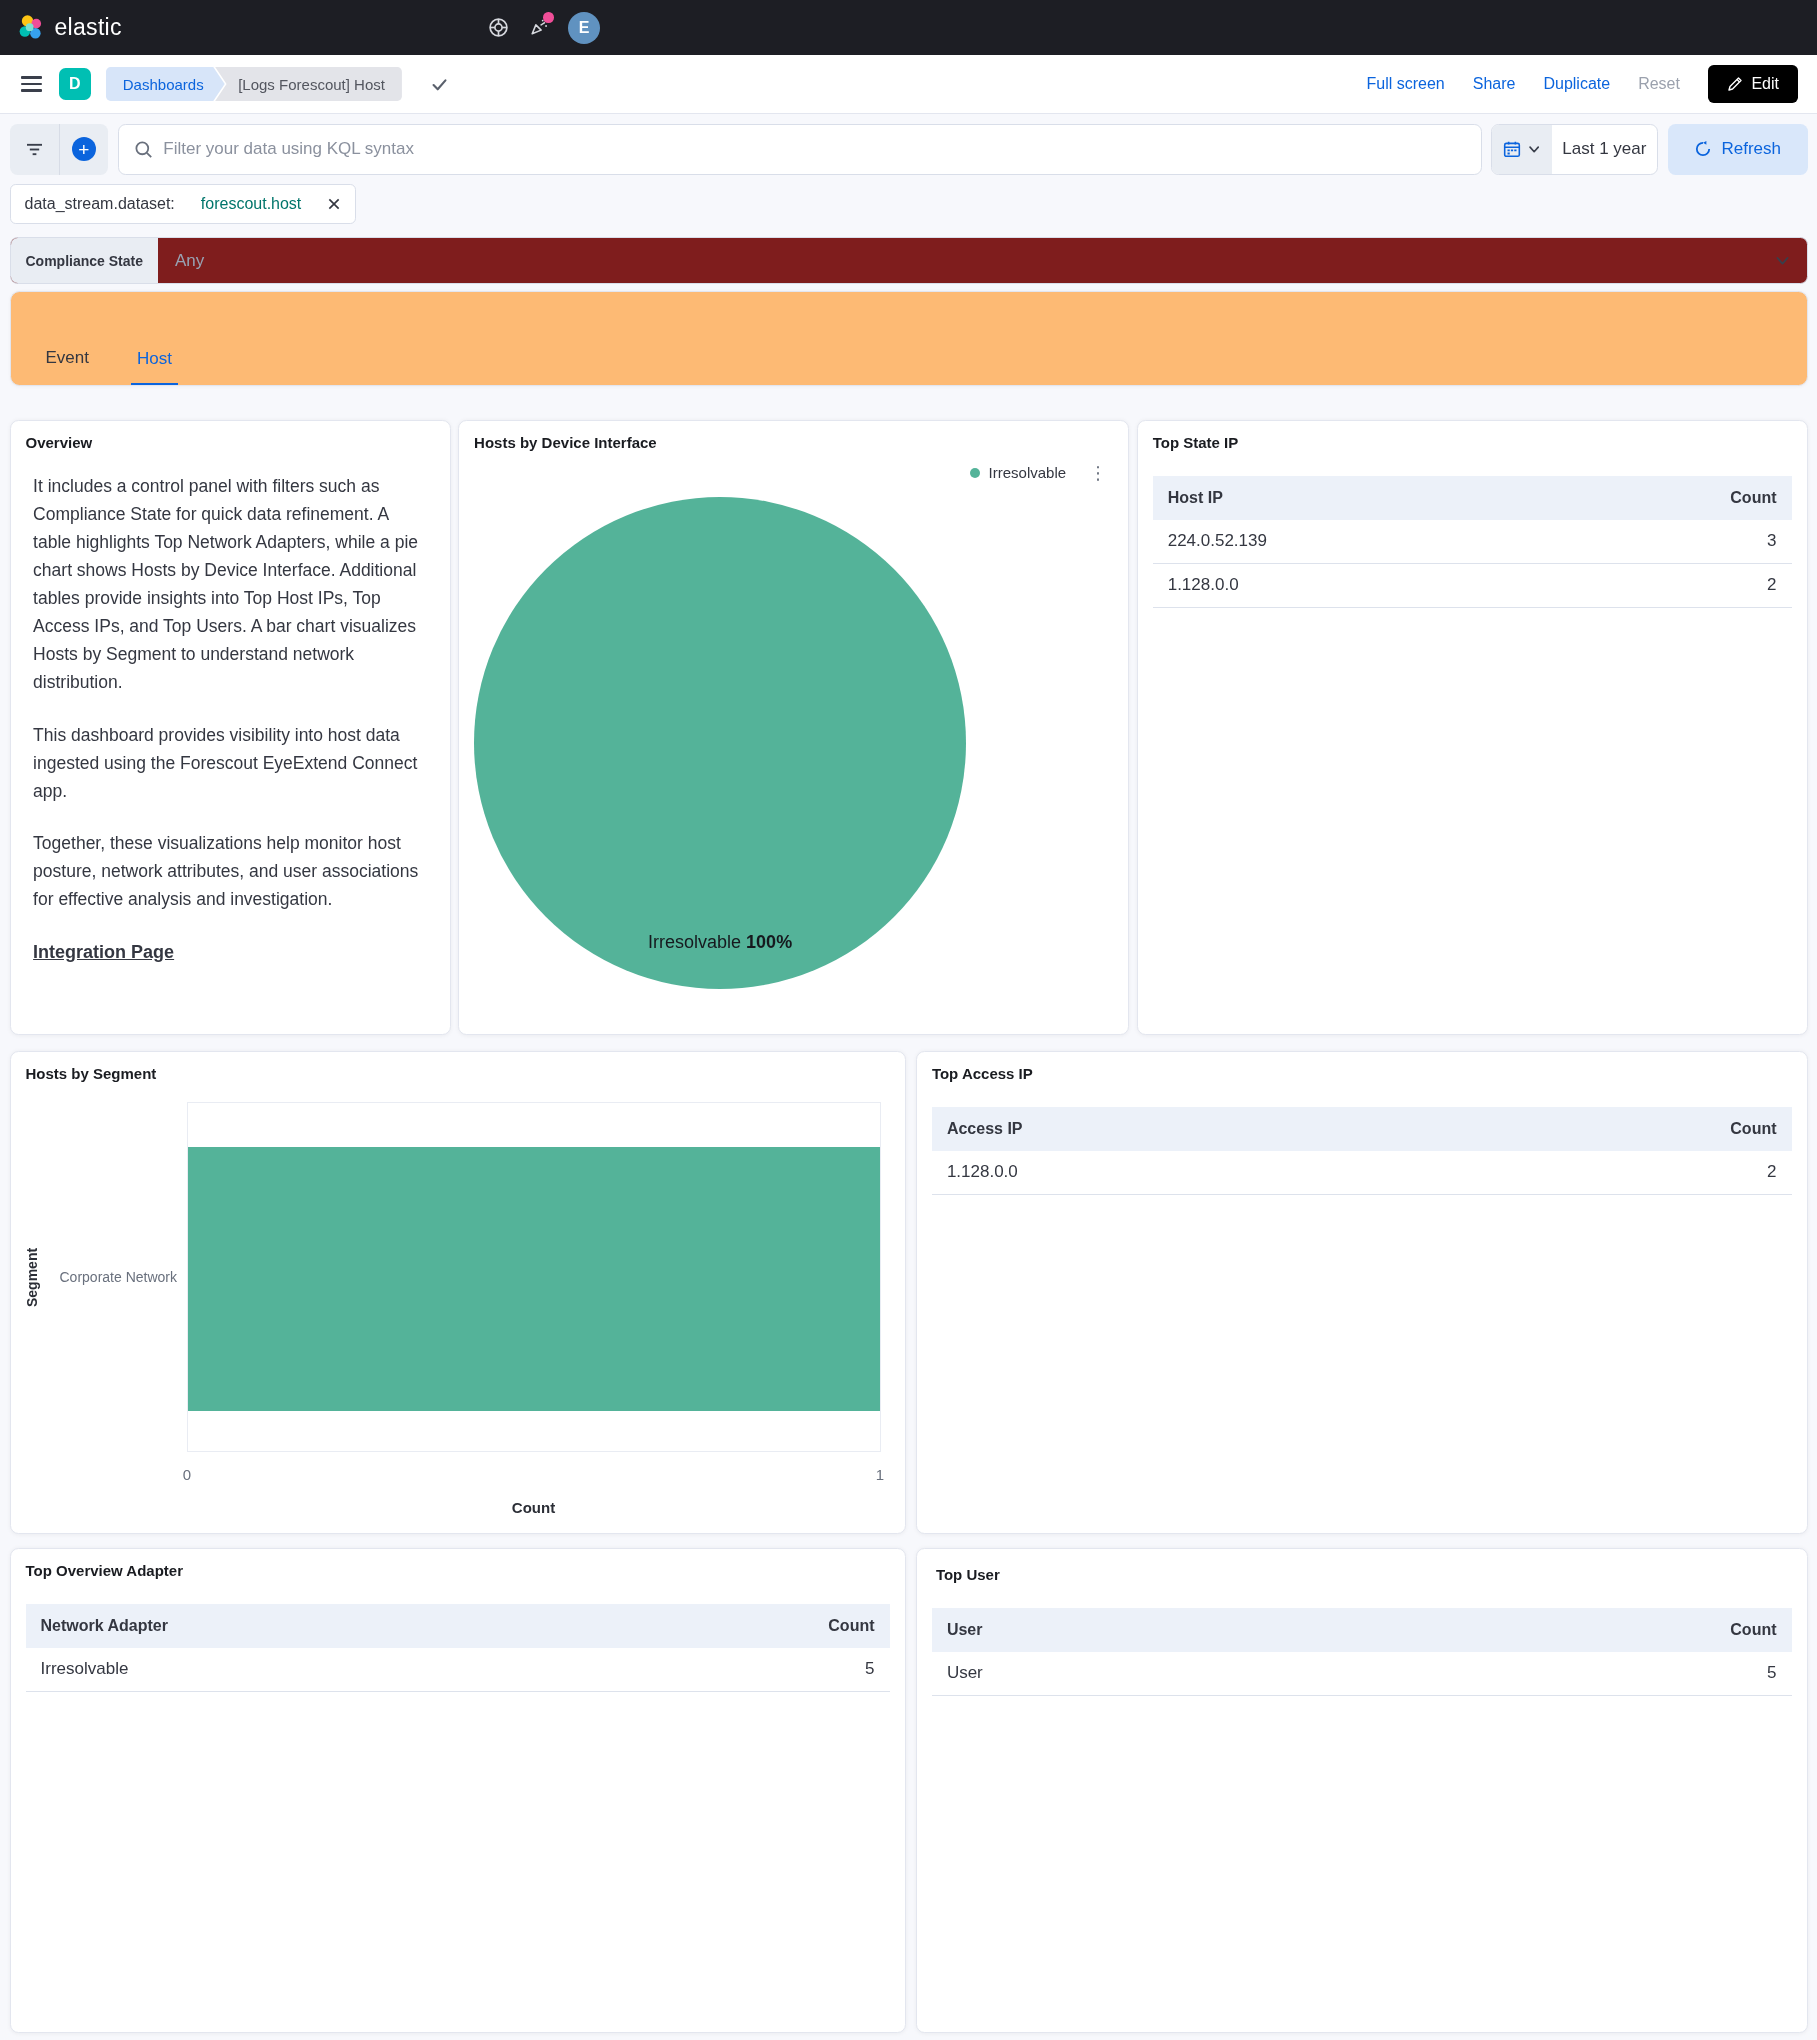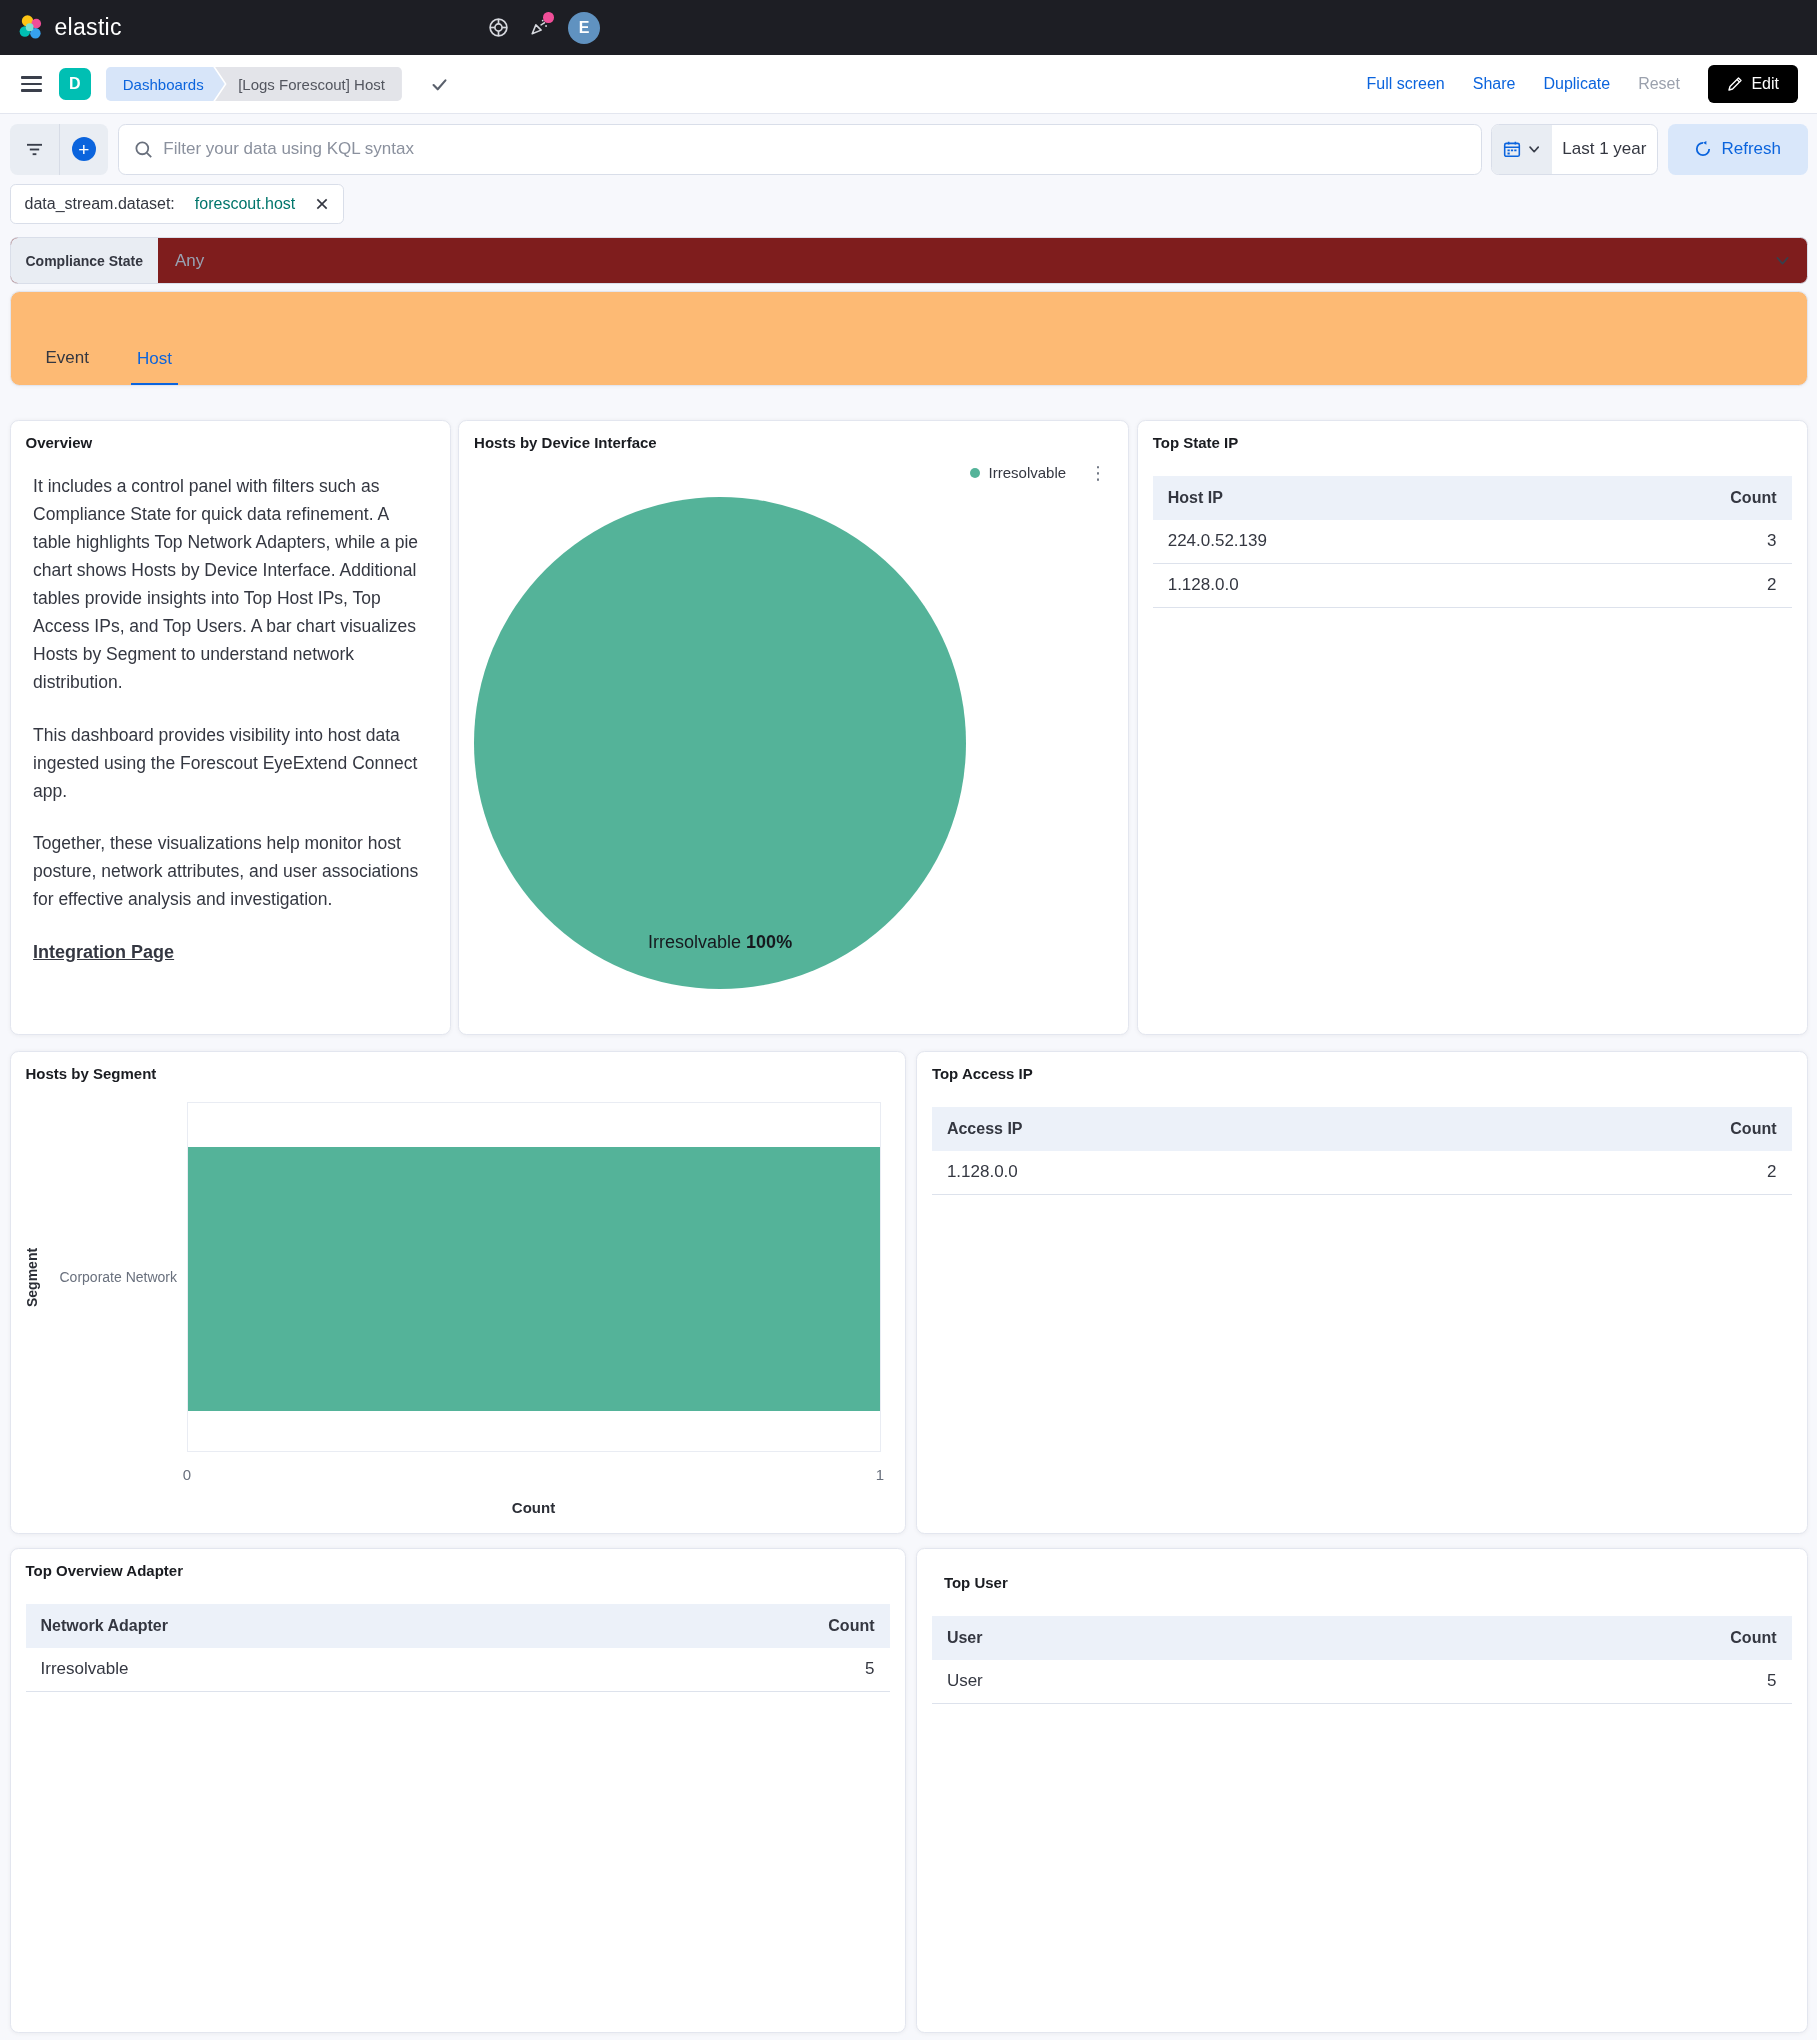--- a/index.html
+++ b/index.html
@@ -88,21 +88,21 @@
   .dp-value { flex:1; display:flex; align-items:center; justify-content:center; font-size:17px; color:#343741; cursor:pointer; }
   .refresh-btn {
     height:51px; width:140px; background:#d9e7fa; color:#0b64dd;
     border:none; border-radius:7.6px; font-size:17px; font-weight:500;
     display:flex; align-items:center; justify-content:center; gap:9.5px; cursor:pointer; font-family:inherit;
   }
 
   
   .pill-row { margin:9.5px 9.5px 0; height:40px; }
   .filter-pill {
-    display:inline-flex; align-items:center; gap:20px; height:40px; padding:0 14px;
+    display:inline-flex; align-items:center; gap:26px; height:40px; padding:0 14px;
     background:#fff; border:0.9px solid #d9dee9; border-radius:5.7px;
     font-size:16px; color:#343741; cursor:pointer;
   }
   .pill-value { color:#00756B; }
 
   
   .control-bar {
     margin:13.2px 9.5px 0; height:47px;
     border:0.9px solid #d9dee9; border-radius:7.6px; background:#7f1d1d;
     display:flex; align-items:center; overflow:hidden; cursor:pointer;
@@ -419,21 +419,21 @@
           <span class="t-count">Count</span>
         </div>
         <div class="t-row">
           <span class="t-key">Irresolvable</span>
           <span class="t-count">5</span>
         </div>
       </div>
     </section>
 
     <section class="panel p-user">
-      <h3 class="panel-title" style="margin:12px;">Top User</h3>
+      <h3 class="panel-title" style="margin:4px;">Top User</h3>
       <div class="table">
         <div class="t-head">
           <span class="t-key">User</span>
           <span class="t-count">Count</span>
         </div>
         <div class="t-row">
           <span class="t-key">User</span>
           <span class="t-count">5</span>
         </div>
       </div>

